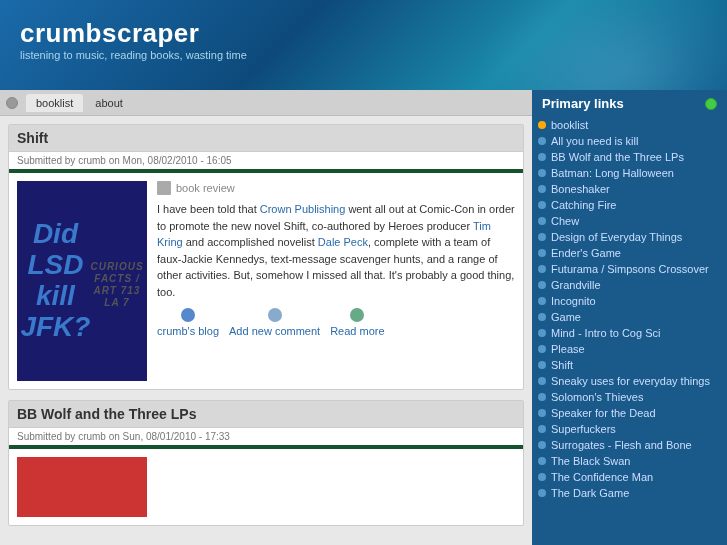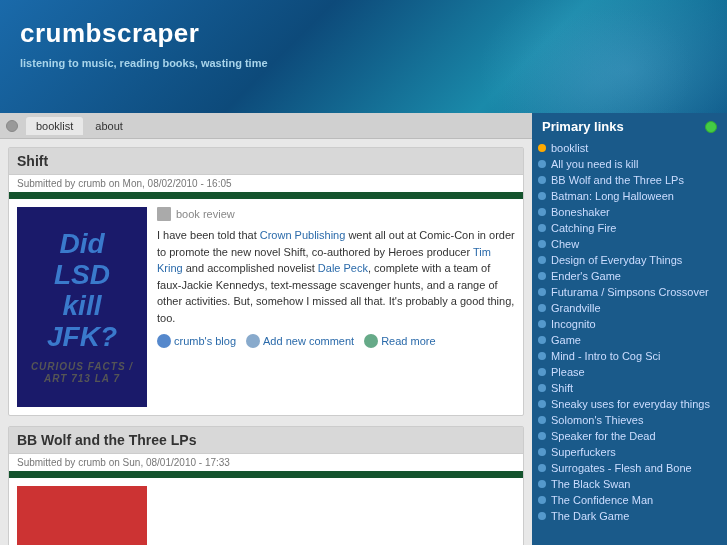--- a/index.html
+++ b/index.html
@@ -3,21 +3,21 @@
   <meta charset="utf-8">
   <style>
     * { margin: 0; padding: 0; box-sizing: border-box; }
     body { font-family: Arial, sans-serif; font-size: 12px; background: #1a5a8a; width: 727px; min-height: 545px; overflow: hidden; }
 
     
     .site-header {
       background: linear-gradient(135deg, #1a6aaa 0%, #0d4a7a 40%, #1a8aaa 70%, #0d5a8a 100%);
       padding: 18px 25px 14px 20px;
       position: relative;
-      height: 113px;
+      height: 90px;
       overflow: hidden;
     }
     .site-header::before {
       content: '';
       position: absolute;
       top: -30px; right: -50px;
       width: 300px; height: 200px;
       background: radial-gradient(ellipse, rgba(100,180,220,0.3) 0%, transparent 70%);
       border-radius: 50%;
     }
@@ -32,22 +32,21 @@
     }
     .site-title {
       font-size: 26px;
       color: #fff;
       font-weight: bold;
       letter-spacing: 0.5px;
     }
     .site-tagline {
       color: #a8d4ea;
       font-size: 11px;
-      margin-top: 8px;
-      font-weight: bold;
+      margin-top: 0;
     }
 
     
     .main-layout {
       display: flex;
       background: #fca5a5;
       min-height: 455px;
     }
 
     
@@ -99,33 +98,33 @@
       padding: 5px 8px;
       font-size: 14px;
       font-weight: bold;
       color: #333;
       border-bottom: 1px solid #ccc;
     }
     .post-meta {
       font-size: 10px;
       color: #777;
       padding: 3px 8px;
-      border-bottom: 7px solid #14532d;
+      border-bottom: 4px solid #14532d;
     }
     .post-body {
       display: flex;
       padding: 8px;
       gap: 10px;
     }
     .post-image {
       width: 130px;
       min-width: 130px;
       background: #1a1a6a;
       display: flex;
-      flex-direction: column;
+      flex-direction: row;
       align-items: center;
       justify-content: center;
       padding: 15px 10px;
       color: #1a5aaa;
       font-size: 32px;
       font-weight: bold;
       font-style: italic;
       line-height: 1.2;
       min-height: 200px;
     }
@@ -181,20 +180,21 @@
       margin-top: 6px;
     }
     .action-link {
       display: flex;
       align-items: center;
       gap: 3px;
       font-size: 11px;
       color: #2a6aaa;
       text-decoration: none;
       cursor: pointer;
+      flex-direction: column;
     }
     .action-icon {
       width: 14px; height: 14px;
       border-radius: 50%;
       display: inline-block;
     }
     .action-icon.user { background: #5588cc; }
     .action-icon.comment { background: #88aacc; }
     .action-icon.read { background: #66aa88; }
 

